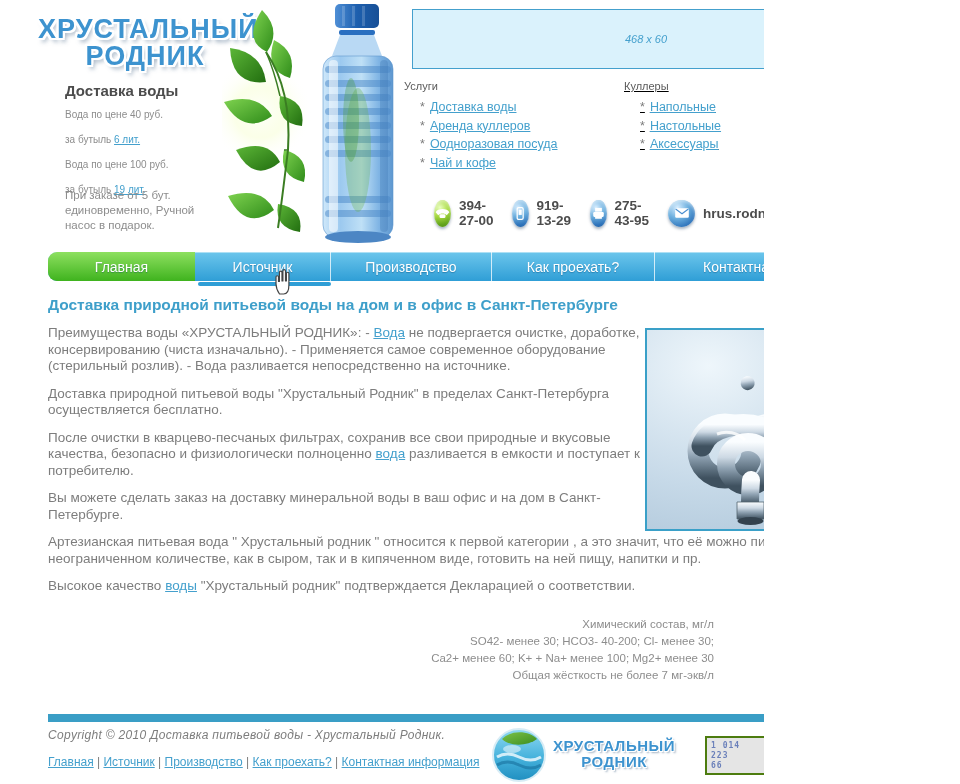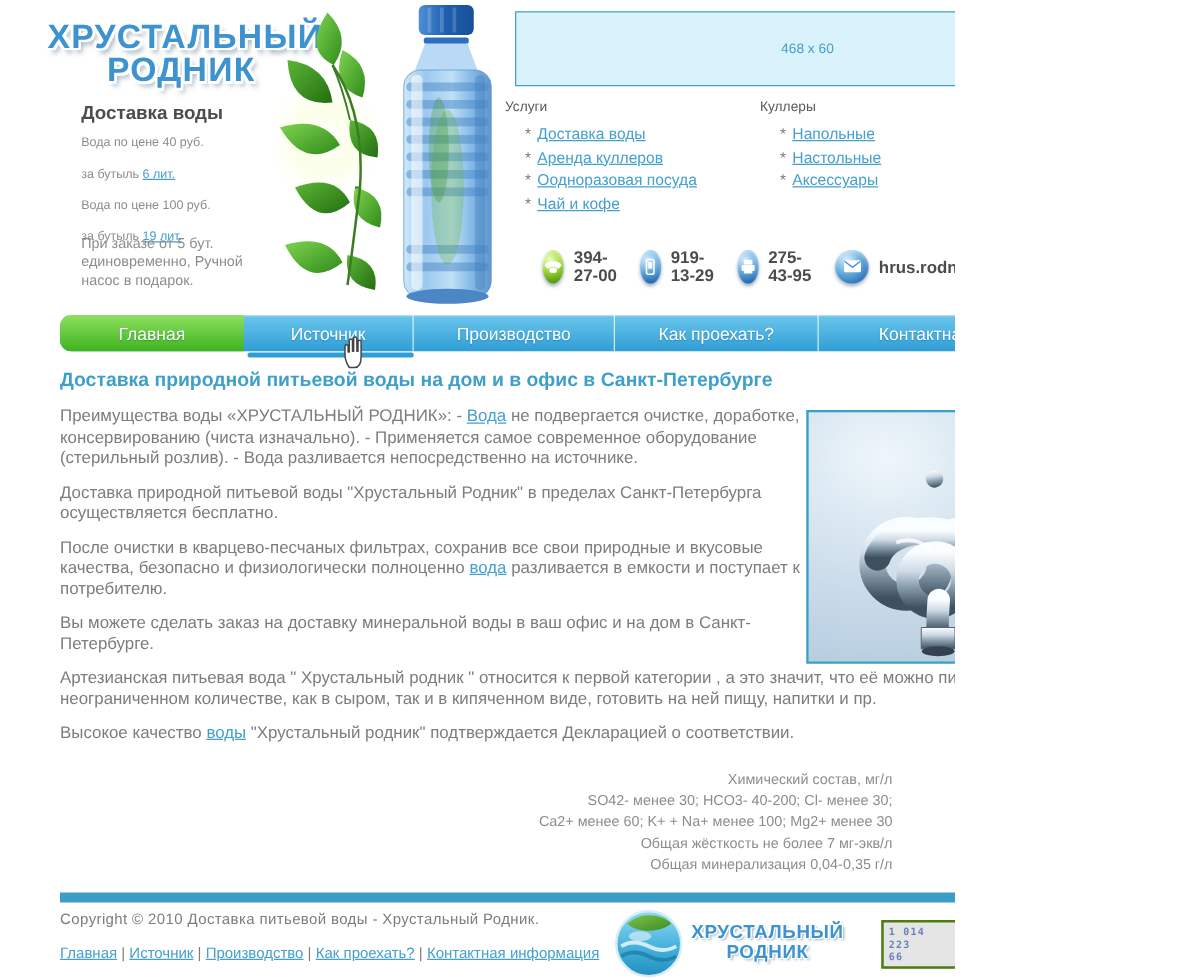--- a/index.html
+++ b/index.html
@@ -12,24 +12,24 @@
         text-shadow:-2px -2px 0 #fff,2px -2px 0 #fff,-2px 2px 0 #fff,2px 2px 0 #fff,
                     -2px 0 0 #fff,2px 0 0 #fff,0 -2px 0 #fff,0 2px 0 #fff,
                     3px 4px 4px rgba(80,110,140,.55);cursor:pointer;}
   .info-heading{position:absolute;left:65px;top:82px;font-size:15px;font-weight:bold;color:#4c4c4c;}
   .prices{position:absolute;left:65px;top:102px;font-size:10px;color:#8d8d8d;line-height:25px;}
   .prices a{color:#44a0cd;text-decoration:underline;cursor:pointer;}
   .note{position:absolute;left:65px;top:188px;font-size:11.5px;color:#8d8d8d;line-height:15px;}
   .bottle{position:absolute;left:222px;top:0;}
   .banner{position:absolute;left:412px;top:9px;width:466px;height:58px;background:#daf2fc;
           border:1px solid #44a0cd;display:flex;align-items:center;justify-content:center;
-          font-size:11px;color:#44a0cd;cursor:pointer;}
+          font-size:11px;color:#44a0cd;cursor:pointer;font-style:italic;}
   .col-h{font-size:11px;color:#5a5a5a;}
   .services{position:absolute;left:404px;top:80px;}
-  .coolers{position:absolute;left:608px;top:80px;}
+  .coolers{position:absolute;left:624px;top:80px;text-decoration:underline;}
   .linklist{margin:6px 0 0 16px;padding:0;list-style:none;font-size:12.5px;line-height:18.5px;}
   .linklist .b{color:#7a7a7a;margin-right:5px;}
   .linklist a{color:#44a0cd;text-decoration:underline;cursor:pointer;}
   .contacts{position:absolute;left:404px;top:198px;display:flex;align-items:center;padding-left:30px;}
   .contact{display:flex;align-items:center;margin-right:16px;}
   .sphere{width:27px;height:27px;border-radius:50%;display:flex;align-items:center;justify-content:center;
           box-shadow:0 2px 3px rgba(0,40,80,.35), inset 0 2px 3px rgba(255,255,255,.5);}
   .sphere.green{background:radial-gradient(circle at 35% 28%, #eaffc0 0%, #a6d93e 40%, #64a51c 75%, #4c8a12 100%);}
   .sphere.blue{background:radial-gradient(circle at 35% 28%, #d8eeff 0%, #6aaede 42%, #2d72ba 78%, #1f5da0 100%);}
   .contact b{margin-left:8px;font-size:13.5px;color:#4c4c4c;}
@@ -51,21 +51,21 @@
   .faucet{position:absolute;left:645px;top:328px;border:2px solid #3aa0c8;}
   .paras{position:absolute;left:48px;top:325px;width:864px;}
   .paras p{width:596px;margin:0 0 11px;font-size:13.5px;color:#7d7d7d;line-height:16.5px;}
   .paras p.wide{width:864px;}
   .paras a{color:#44a0cd;text-decoration:underline;cursor:pointer;}
   .chem{position:absolute;right:50px;top:616px;width:420px;text-align:right;
         font-size:11.5px;color:#8d8d8d;line-height:17px;}
 
   
   .foot-bar{position:absolute;left:48px;top:714px;width:864px;height:8px;background:#3a9ec6;}
-  .copyright{position:absolute;left:48px;top:728px;font-size:12px;color:#7d7d7d;letter-spacing:.3px;}
+  .copyright{position:absolute;left:48px;top:728px;font-size:12px;color:#7d7d7d;letter-spacing:.3px;font-style:italic;}
   .foot-links{position:absolute;left:48px;top:755px;font-size:12px;color:#7d7d7d;}
   .foot-links a{color:#44a0cd;text-decoration:underline;cursor:pointer;}
   .foot-logo-img{position:absolute;left:492px;top:727px;cursor:pointer;}
   .foot-logo-text{position:absolute;left:548px;top:738px;width:132px;text-align:center;
         font-weight:bold;font-size:15px;line-height:16px;letter-spacing:.5px;color:#3d93cf;
         text-shadow:-1px -1px 0 #fff,1px -1px 0 #fff,-1px 1px 0 #fff,1px 1px 0 #fff,
                     2px 2px 2px rgba(80,110,140,.55);cursor:pointer;}
   .counter{position:absolute;top:736px;width:86px;height:33px;background:#e5e5e5;border:2px solid #4d7c0f;
            display:flex;align-items:center;justify-content:space-between;padding:1px 4px;box-sizing:content-box;
            cursor:pointer;}
@@ -289,21 +289,20 @@
       <p>Вы можете сделать заказ на доставку минеральной воды в ваш офис и на дом в Санкт-Петербурге.</p>
       <p class="wide">Артезианская питьевая вода " Хрустальный родник " относится к первой категории , а это значит, что её можно пить ежедневно в неограниченном количестве, как в сыром, так и в кипяченном виде, готовить на ней пищу, напитки и пр.</p>
       <p class="wide">Высокое качество <a>воды</a> "Хрустальный родник" подтверждается Декларацией о соответствии.</p>
     </div>
 
   <div class="chem" id="chem-block">
       <div>Химический состав, мг/л</div>
       <div>SO42- менее 30; HCO3- 40-200; Cl- менее 30;</div>
       <div>Ca2+ менее 60; K+ + Na+ менее 100; Mg2+ менее 30</div>
       <div>Общая жёсткость не более 7 мг-экв/л</div>
-      <div>Общая минерализация 0,04-0,35 г/л</div>
     </div>
 
   <div class="foot-bar"></div>
   <div class="copyright">Copyright © 2010 Доставка питьевой воды - Хрустальный Родник.</div>
   <div class="foot-links" id="footer-links"><a>Главная</a> | <a>Источник</a> | <a>Производство</a> | <a>Как проехать?</a> | <a>Контактная информация</a></div>
 
   <svg class="foot-logo-img" width="54" height="56" viewBox="0 0 54 56">
     <defs>
       <linearGradient id="waterG" x1="0" y1="0" x2="0" y2="1">
         <stop offset="0" stop-color="#8fd9f2"></stop>

